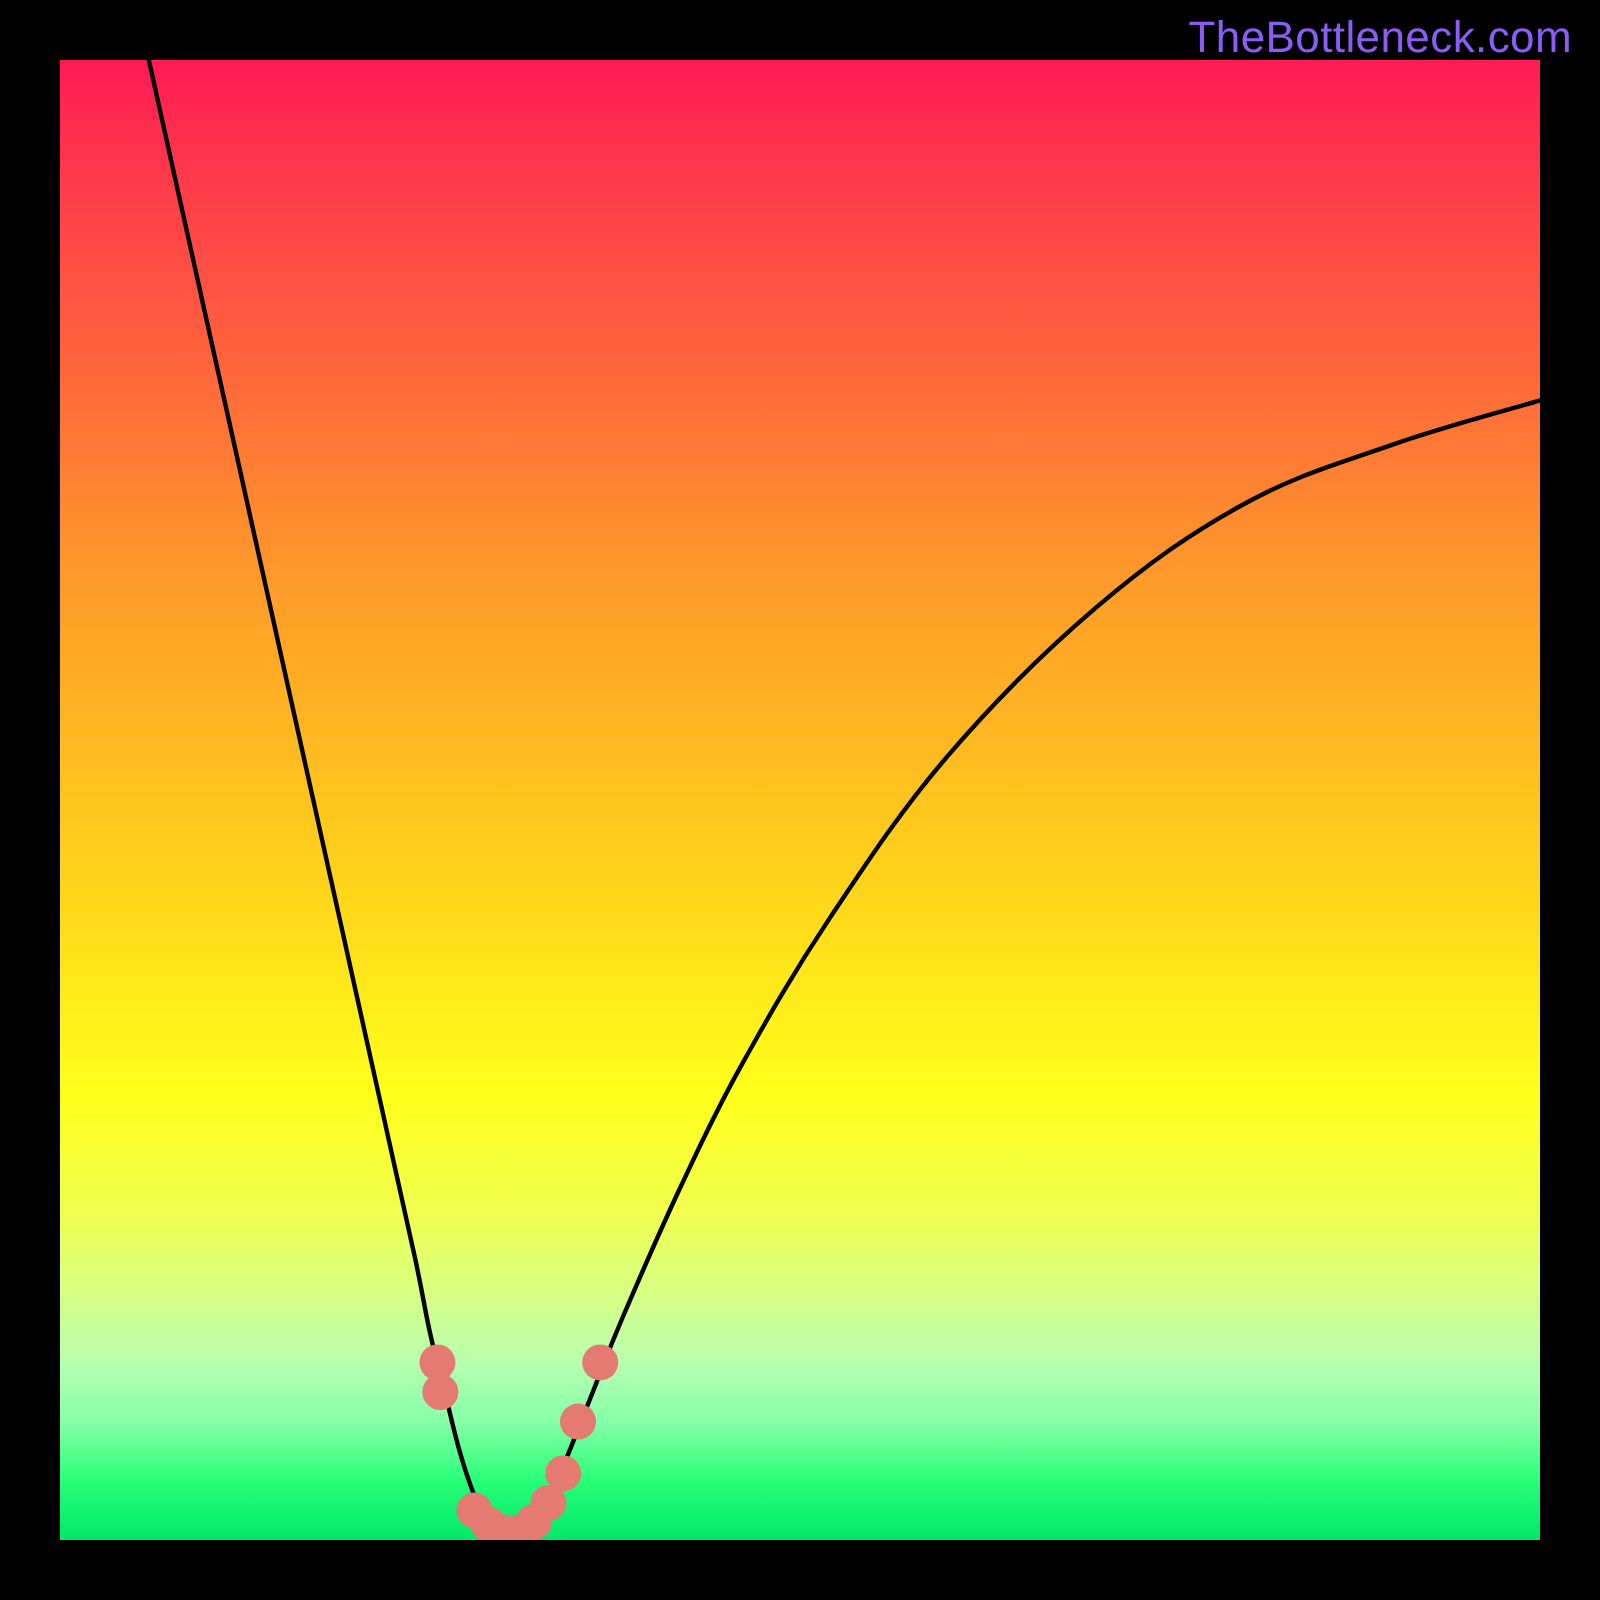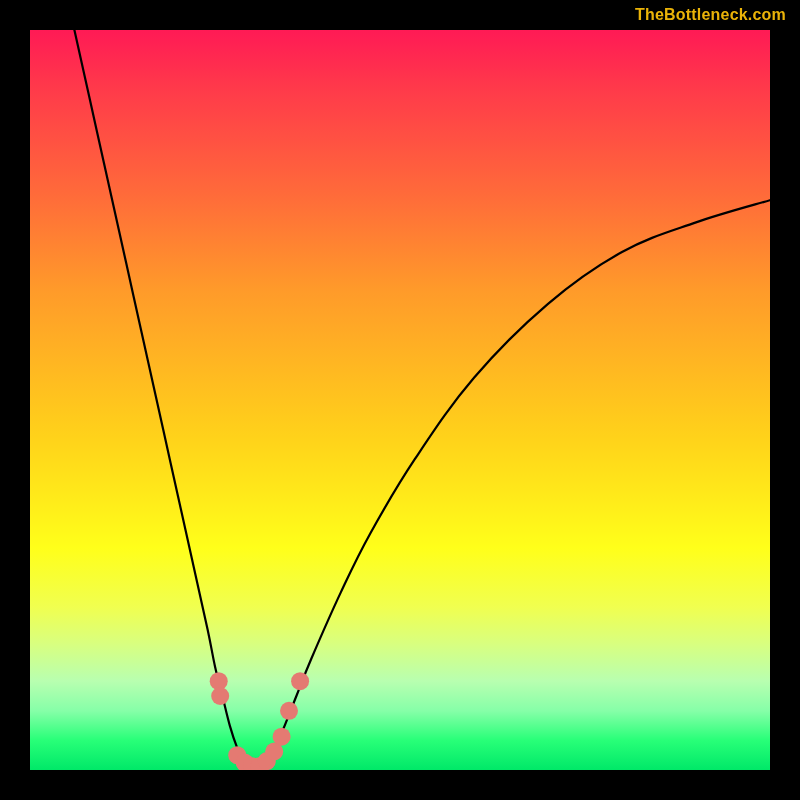--- a/index.html
+++ b/index.html
@@ -38,23 +38,23 @@
       #b8ffb0 88%,
       #86ffa8 92%,
       #28ff78 96%,
       #00e868 100%
     );
   }
   .watermark {
     position: absolute;
     top: 6px;
     right: 14px;
-    color: #eab308;
-    font-size: 16px;
-    font-weight: 700;
+    color: #8b5cf6;
+    font-size: 22px;
+    font-weight: 400;
     letter-spacing: 0.2px;
     user-select: none;
   }
   svg.curve {
     position: absolute;
     left: 0;
     top: 0;
     width: 740px;
     height: 740px;
   }

